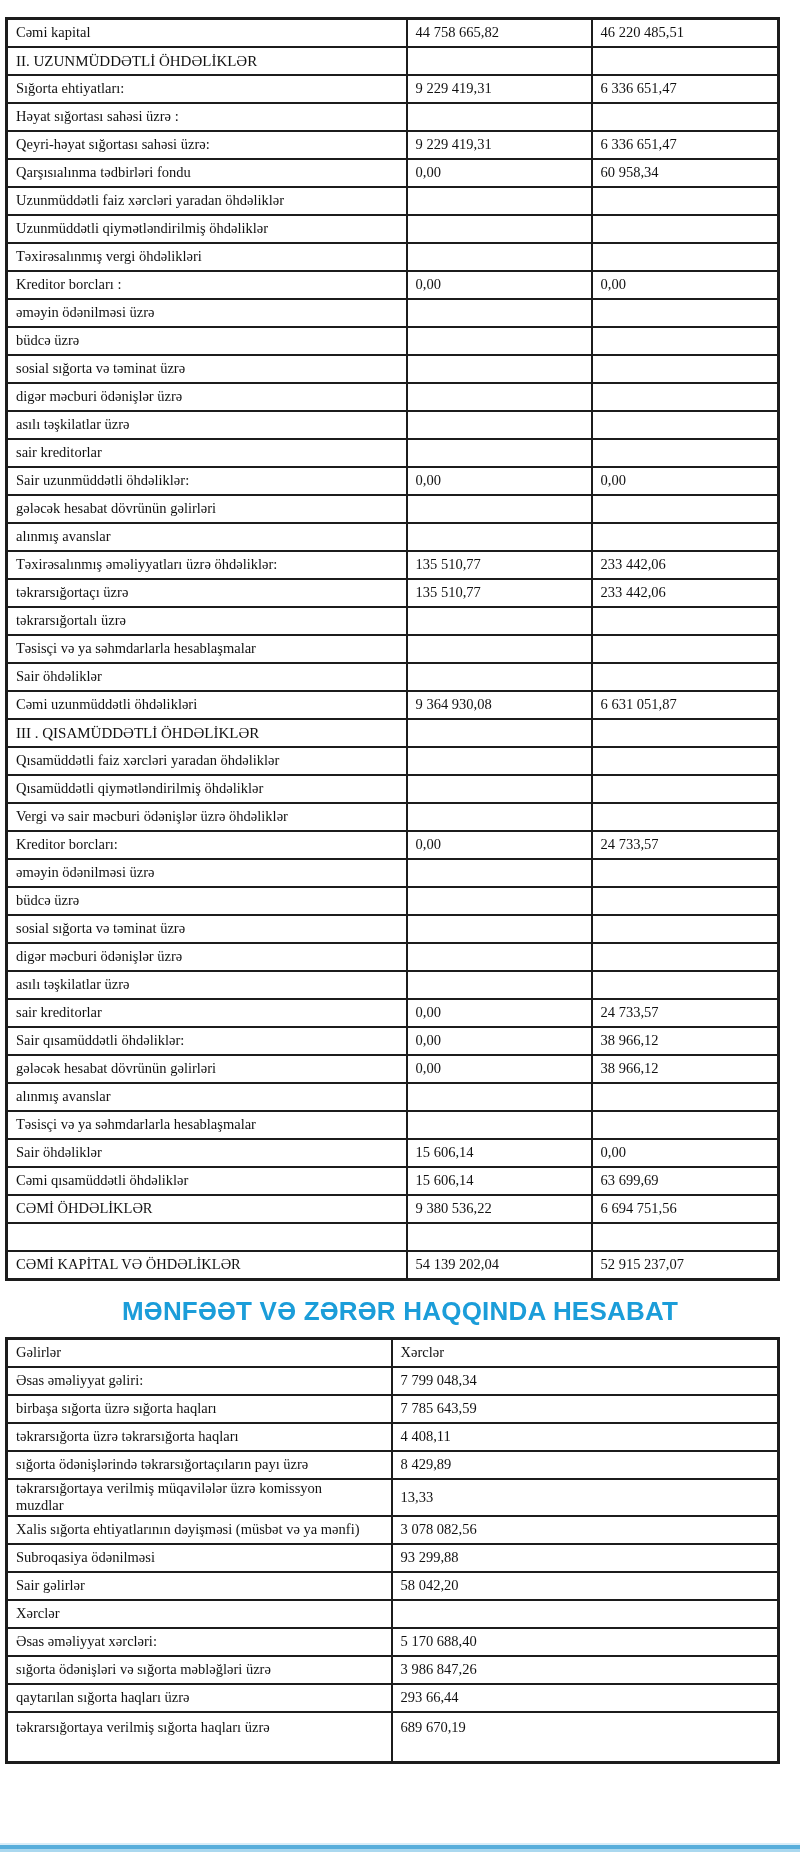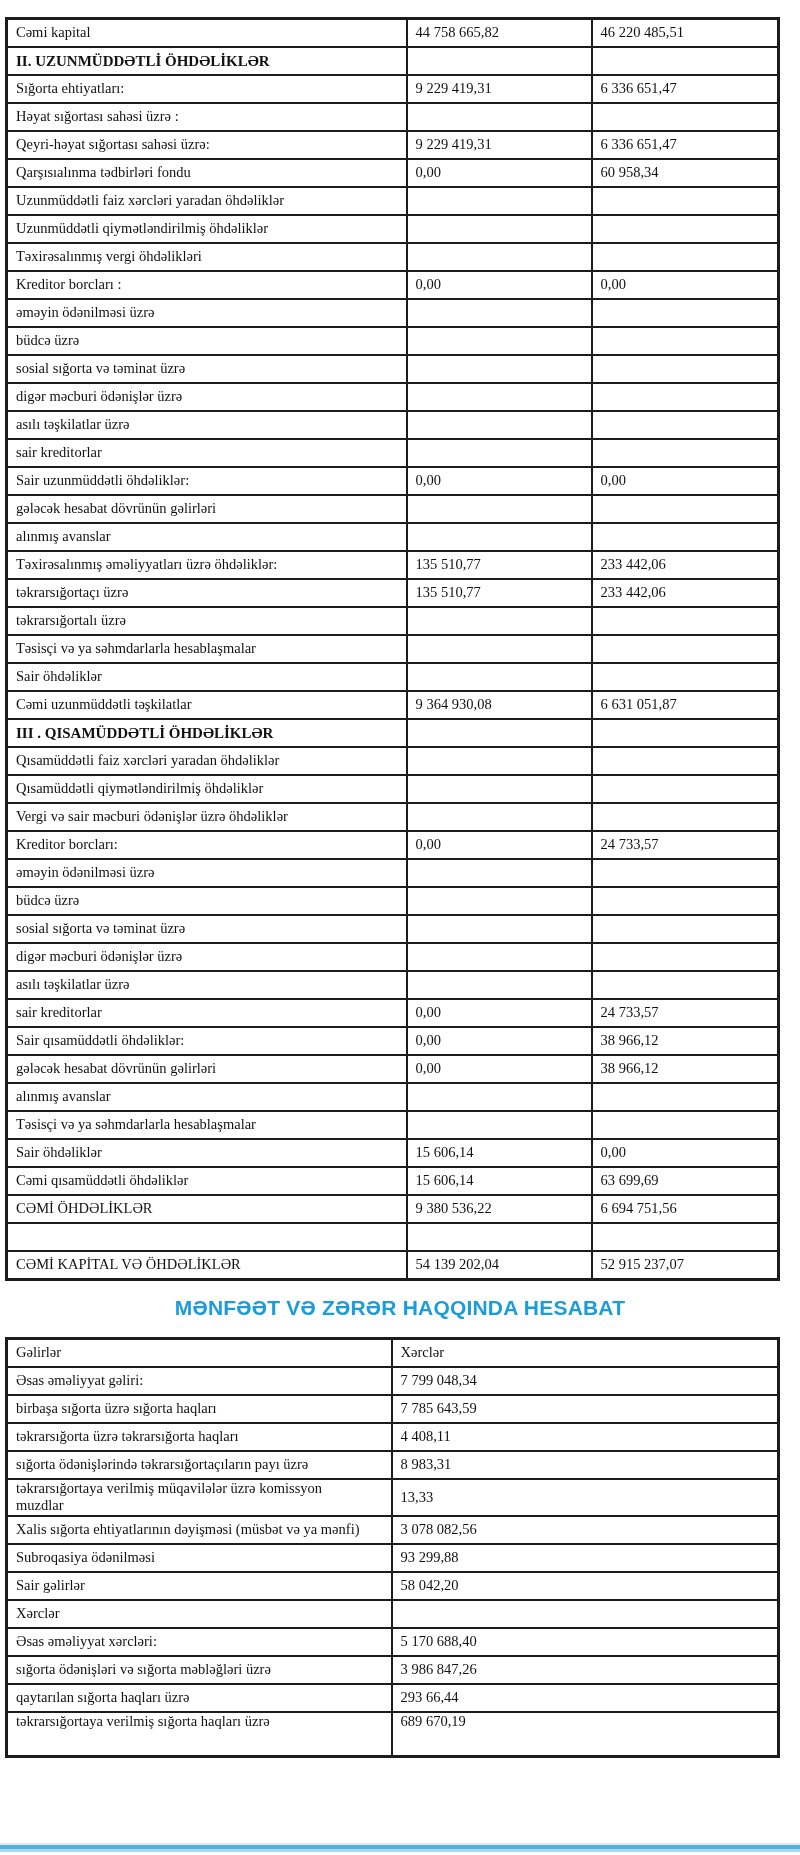--- a/index.html
+++ b/index.html
@@ -25,32 +25,32 @@
     color: #111111;
     height: 26px;
     vertical-align: middle;
     padding: 0 4px 0 8px;
     overflow: hidden;
     line-height: 1.2;
   }
   .balance { top: 17px; }
   .pl { top: 1337px; }
   .c-label { white-space: pre-wrap; }
-  tr.bold td { font-weight: bold; font-size: 15px; }
-  tr.tall td { height: 42px; vertical-align: top; }
+  tr.bold td { font-weight: normal; font-size: 15px; }
+  tr.tall td { height: 42px; vertical-align: top; padding-top: 6px; }
   .report-title {
     position: absolute;
     top: 1296px;
     left: 0;
     width: 100%;
     margin: 0;
     text-align: center;
     font-family: "Liberation Sans", sans-serif;
     font-weight: bold;
-    font-size: 21px;
+    font-size: 26px;
     letter-spacing: 0.2px;
     color: var(--accent, #1b9dd9);
   }
   .bottom-bar {
     position: absolute;
     top: 1843px;
     left: 0;
     width: 800px;
     height: 9px;
     background: linear-gradient(
@@ -212,21 +212,21 @@
           <td class="c-num"></td>
         </tr>
 
         <tr>
           <td class="c-label">Sair öhdəliklər</td>
           <td class="c-num"></td>
           <td class="c-num"></td>
         </tr>
 
         <tr>
-          <td class="c-label">Cəmi uzunmüddətli təşkilatlar</td>
+          <td class="c-label">Cəmi uzunmüddətli öhdəlikləri</td>
           <td class="c-num">9 364 930,08</td>
           <td class="c-num">6 631 051,87</td>
         </tr>
 
         <tr class="bold">
           <td class="c-label">III . QISAMÜDDƏTLİ ÖHDƏLİKLƏR</td>
           <td class="c-num"></td>
           <td class="c-num"></td>
         </tr>
 
@@ -370,21 +370,21 @@
           <td class="c-num">7 785 643,59</td>
         </tr>
 
         <tr>
           <td class="c-label">təkrarsığorta üzrə təkrarsığorta haqları</td>
           <td class="c-num">4 408,11</td>
         </tr>
 
         <tr>
           <td class="c-label">sığorta ödənişlərində təkrarsığortaçıların payı üzrə</td>
-          <td class="c-num">8 983,31</td>
+          <td class="c-num">8 429,89</td>
         </tr>
 
         <tr>
           <td class="c-label">təkrarsığortaya verilmiş müqavilələr üzrə komissyon
 muzdlar</td>
           <td class="c-num">13,33</td>
         </tr>
 
         <tr>
           <td class="c-label">Xalis sığorta ehtiyatlarının dəyişməsi (müsbət və ya mənfi)</td>

